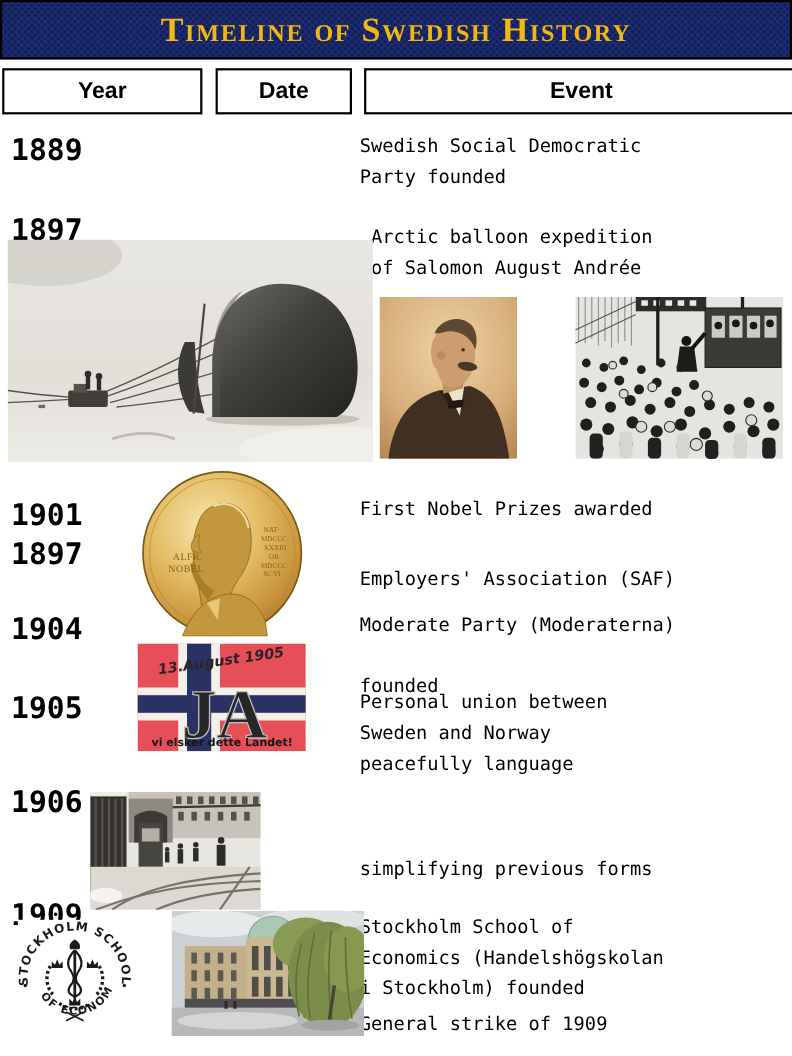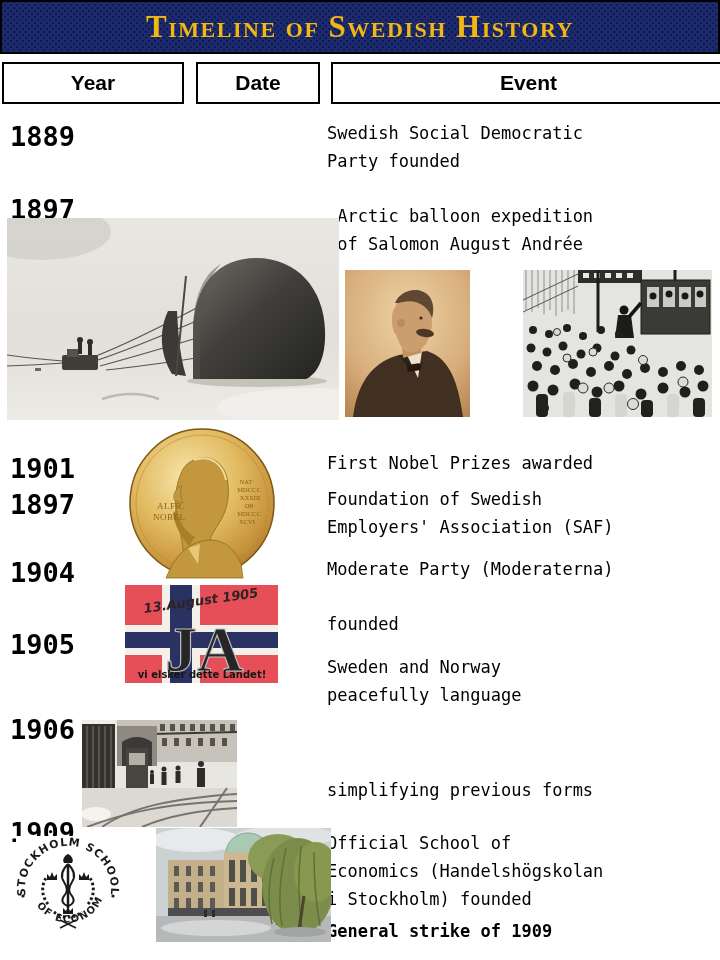--- a/index.html
+++ b/index.html
@@ -47,31 +47,31 @@
   <div class="yr" style="top:557px;">1904</div>
   <div class="yr" style="top:629px;">1905</div>
   <div class="yr" style="top:714px;">1906</div>
   <div class="yr" style="top:817px;">1909</div>
 
   <div class="ev" style="top:123px;">Swedish Social Democratic</div>
   <div class="ev" style="top:151px;">Party founded</div>
   <div class="ev" style="top:234px;"> of Salomon August Andrée</div>
   <div class="ev" style="top:206px;"> Arctic balloon expedition</div>
   <div class="ev" style="top:453px;">First Nobel Prizes awarded</div>
-  <div class="ev" style="top:489px;">Foundation of Swedish</div>
   <div class="ev" style="top:517px;">Employers' Association (SAF)</div>
   <div class="ev" style="top:559px;">Moderate Party (Moderaterna)</div>
   <div class="ev" style="top:587px;margin-top:27px;">founded</div>
+  <div class="ev" style="top:629px;">Personal union between</div>
   <div class="ev" style="top:657px;">Sweden and Norway</div>
   <div class="ev" style="top:685px;">peacefully language</div>
   <div class="ev" style="top:780px;">simplifying previous forms</div>
-  <div class="ev" style="top:833px;">Official School of</div>
+  <div class="ev" style="top:833px;">Stockholm School of</div>
   <div class="ev" style="top:889px;">i Stockholm) founded</div>
   <div class="ev" style="top:861px;">Economics (Handelshögskolan</div>
-  <div class="ev" style="top:921px;font-weight:bold;">General strike of 1909</div>
+  <div class="ev" style="top:921px;">General strike of 1909</div>
 
   <div class="ph" style="left:7px;top:218px;" aria-label="Crashed Andrée balloon on pack ice">
     <svg width="332" height="202" viewBox="0 0 332 202">
       <defs>
         <linearGradient id="bsky" x1="0" y1="0" x2="0" y2="1">
           <stop offset="0" stop-color="#e9e7e2"></stop>
             <stop offset="0.6" stop-color="#e2dfd9"></stop>
           <stop offset="1" stop-color="#edebe6"></stop>
         </linearGradient>
         <linearGradient id="bdome" x1="0" y1="0" x2="1" y2="1">

